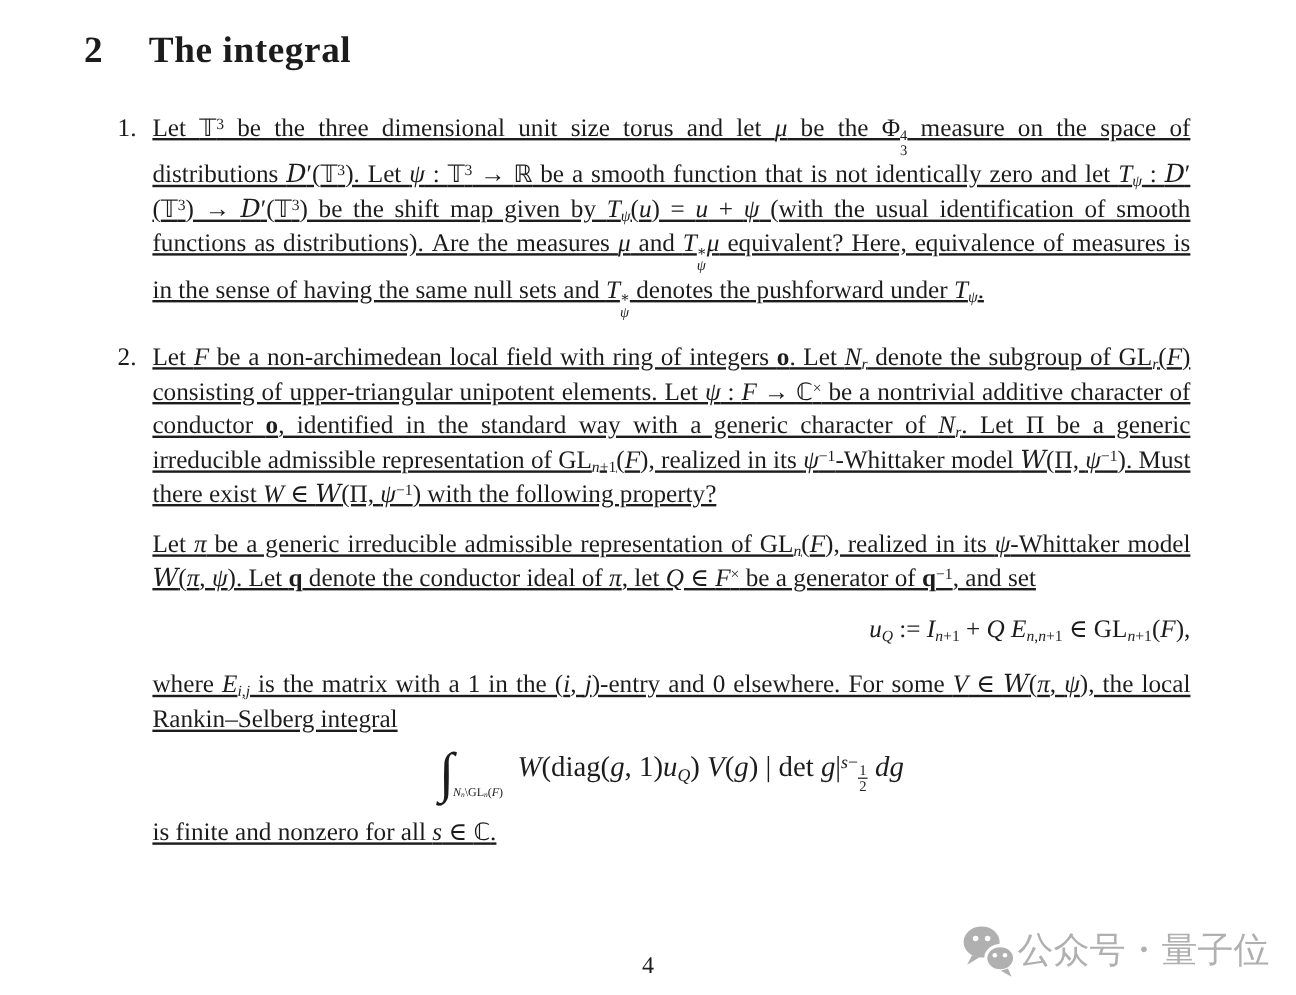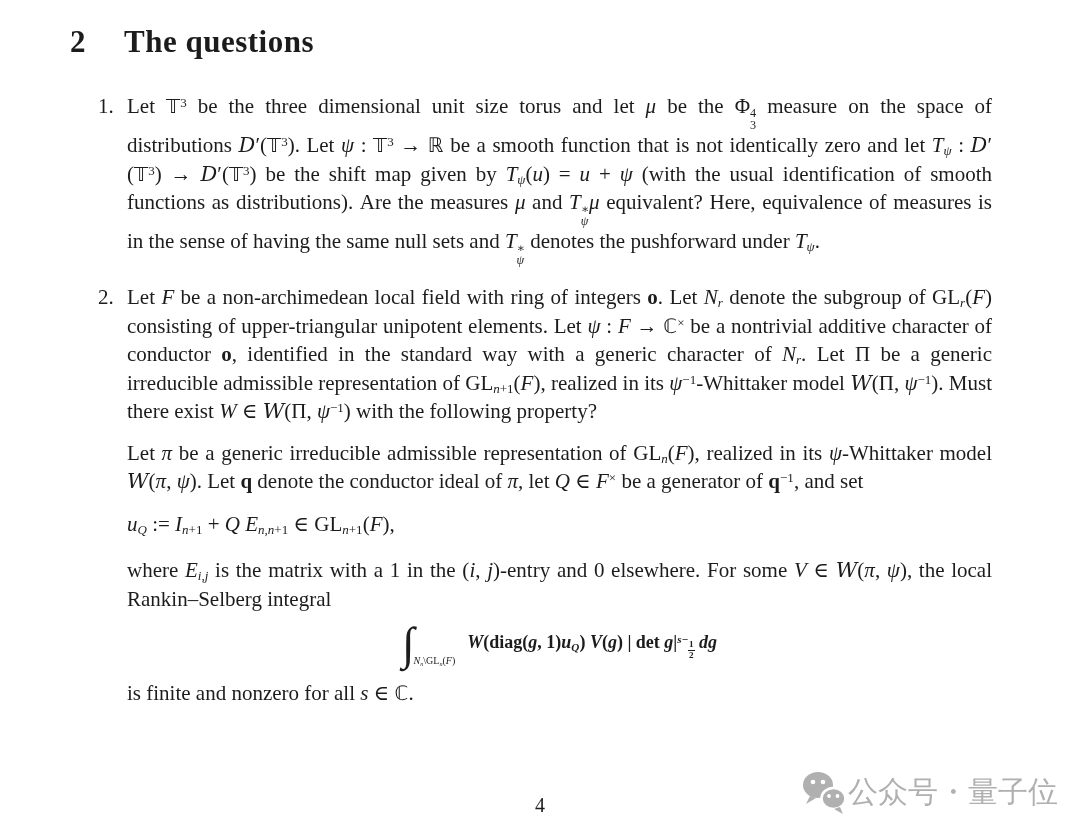--- a/index.html
+++ b/index.html
@@ -13,62 +13,62 @@
   }
   .content{position:absolute;left:70px;top:24px;width:922px;}
   .heading{
     display:flex;gap:38px;align-items:baseline;
     font-size:31px;font-weight:bold;
     margin:0 0 32px 0;letter-spacing:0.5px;
   }
   .qitem{display:flex;margin-bottom:17px;font-size:21px;line-height:28.5px;}
   .marker{flex:none;margin-left:28px;width:29px;}
   .qbody{flex:1;}
-  .qbody p{margin:0;text-align:justify;}
+  .qbody p{margin:0;text-align:justify;text-decoration:underline;}
   .qbody p + p{margin-top:13px;}
   .it{font-style:italic;}
   .cal{font-style:italic;font-family:"DejaVu Serif",serif;}
   .frak{font-weight:bold;}
   .bb{font-family:"DejaVu Sans","DejaVu Serif",serif;font-size:0.95em;}
   sub,sup{font-size:0.62em;line-height:0;}
   sup{vertical-align:0.45em;}
   sub{vertical-align:-0.25em;}
   .ss{display:inline-flex;flex-direction:column;align-items:flex-start;
       font-size:0.58em;line-height:1.0;vertical-align:-0.30em;}
   .ss-t,.ss-b{display:block;}
   .fr{display:inline-flex;flex-direction:column;align-items:center;
       font-size:0.82em;line-height:1.05;vertical-align:-0.45em;}
   .fr-b{border-top:1px solid currentColor;padding:0 1px;}
   .fr-t{padding:0 1px;}
-  .disp{text-align:left;margin:14px 0 18px 0;}
+  .disp{text-align:right;margin:14px 0 18px 0;}
   .integral{display:flex;align-items:center;justify-content:center;margin:8px 0 12px 0;}
   .int-sign{font-size:46px;line-height:1;font-style:normal;}
   .int-sub{display:inline-block;font-size:10px;transform:translateY(17px);margin-left:-1px;margin-right:12px;}
-  .int-body{font-size:18px;font-weight:bold;}
+  .int-body{font-size:24px;}
   .pagenum{
     position:absolute;left:0;right:0;bottom:12px;
     text-align:center;font-size:20px;color:#1c1c1c;
   }
   .watermark{
     position:absolute;right:22px;bottom:14px;
     display:flex;align-items:center;
     color:#b0b0b0;font-size:30px;
     font-family:"DejaVu Sans","Liberation Sans",sans-serif;
   }
   .wm-icon{flex:none;display:block;}
 </style>
 </head>
 <body>
 
 <div class="page">
   <div class="content">
 
     <div class="heading">
       <span>2</span>
-      <span>The questions</span>
+      <span>The integral</span>
     </div>
 
     <div class="qitem">
       <div class="marker">1.</div>
       <div class="qbody">
         <p>Let <span class="bb">𝕋</span><sup>3</sup> be the three dimensional unit size torus and let <span class="it">μ</span> be the Φ<span class="ss">
               <span class="ss-t">4</span>
               <span class="ss-b">3</span>
             </span> measure on the space of distributions <span class="cal">D</span>′(<span class="bb">𝕋</span><sup>3</sup>). Let <span class="it">ψ</span> : <span class="bb">𝕋</span><sup>3</sup> → <span class="bb">ℝ</span> be a smooth function that is not identically zero and let <span class="it">T</span><sub><span class="it">ψ</span></sub> : <span class="cal">D</span>′(<span class="bb">𝕋</span><sup>3</sup>) → <span class="cal">D</span>′(<span class="bb">𝕋</span><sup>3</sup>) be the shift map given by <span class="it">T</span><sub><span class="it">ψ</span></sub>(<span class="it">u</span>) = <span class="it">u</span> + <span class="it">ψ</span> (with the usual identification of smooth functions as distributions). Are the measures <span class="it">μ</span> and <span class="it">T</span><span class="ss">
               <span class="ss-t">∗</span>

